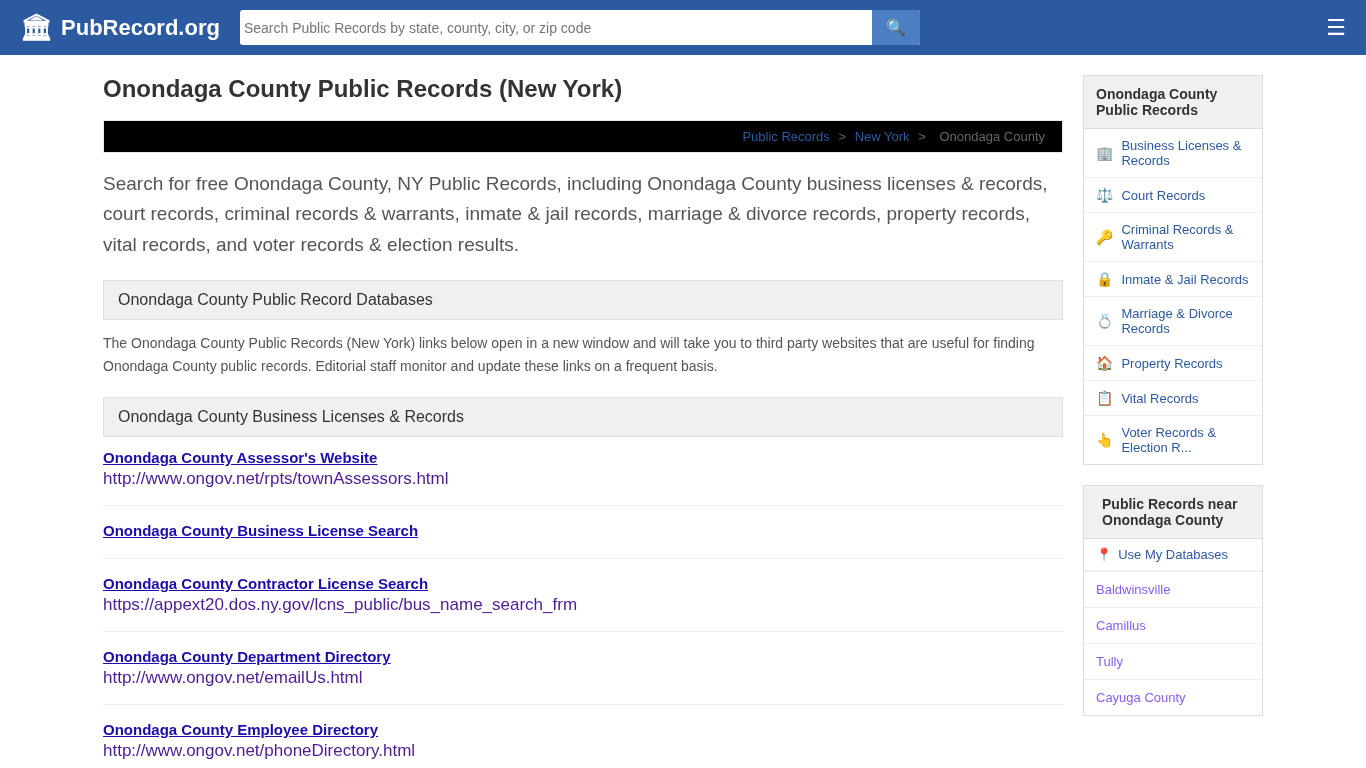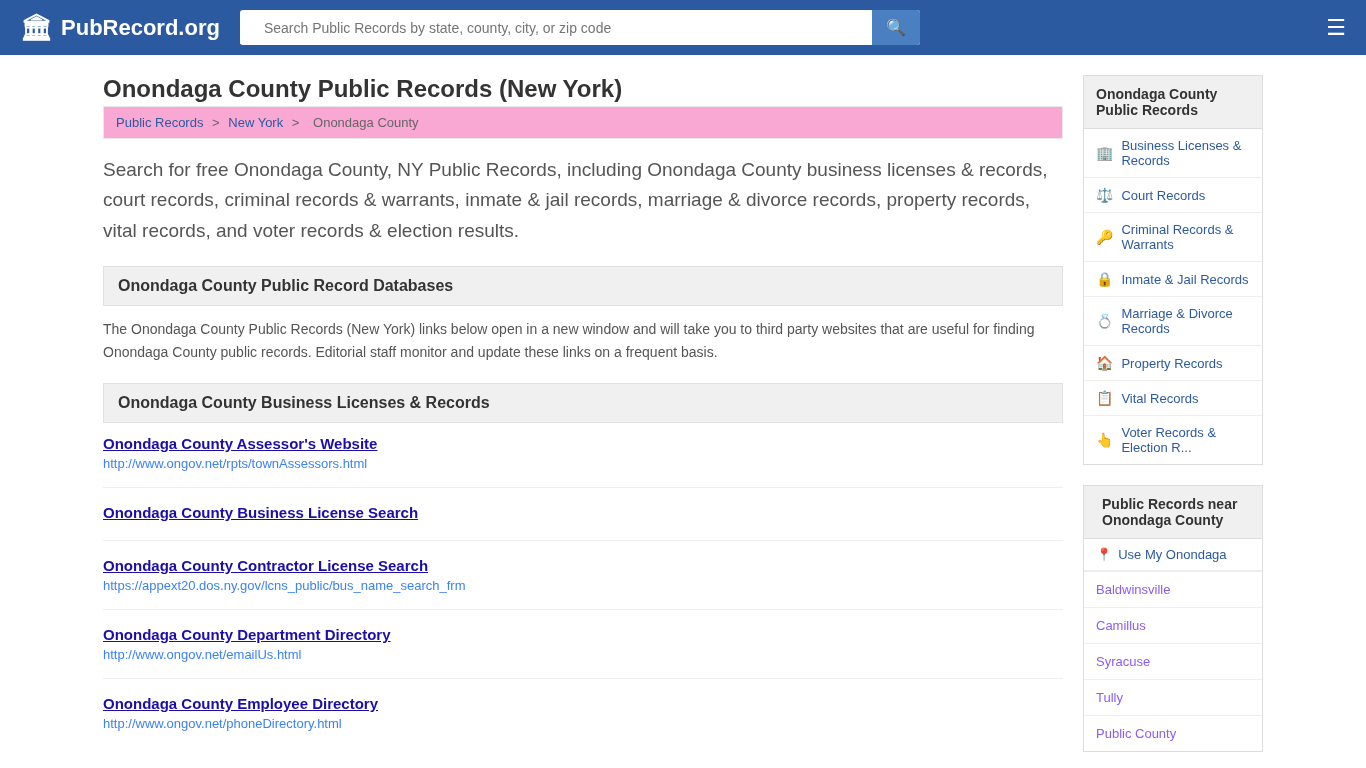--- a/index.html
+++ b/index.html
@@ -32,21 +32,21 @@
       align-items: center;
       background: #fff;
       border-radius: 3px;
       overflow: hidden;
       max-width: 680px;
     }
     #search-input {
       flex: 1;
       border: none;
       outline: none;
-      padding: 8px 24px;
+      padding: 8px 4px;
       font-size: 14px;
       color: #999;
     }
     #search-button {
       background: #4a7fc1;
       border: none;
       padding: 8px 14px;
       cursor: pointer;
       color: #fff;
       font-size: 16px;
@@ -68,49 +68,50 @@
     }
 
     
     #content {
       flex: 1;
     }
     #page-title {
       font-size: 24px;
       font-weight: bold;
       color: #333;
-      margin-bottom: 3px;
+      margin-bottom: 17px;
     }
     #breadcrumb {
-      background: #f9a8d4;
+      background: #000000;
       padding: 8px 12px;
       font-size: 13px;
       margin-bottom: 16px;
       border: 1px solid #e8e8e8;
+      text-align: right;
     }
     #breadcrumb a {
       color: #2c5aa0;
       text-decoration: none;
     }
     #breadcrumb span {
       color: #666;
       margin: 0 5px;
     }
     #intro-text {
       font-size: 19px;
       color: #555;
       line-height: 1.6;
       margin-bottom: 20px;
     }
     .section-header {
       background: #f0f0f0;
       border: 1px solid #e0e0e0;
       padding: 10px 14px;
       font-size: 16px;
-      font-weight: bold;
+      font-weight: normal;
       color: #333;
       margin-bottom: 12px;
     }
     #databases-description {
       font-size: 14px;
       color: #555;
       line-height: 1.6;
       margin-bottom: 20px;
     }
     .record-entry {
@@ -124,22 +125,22 @@
     .record-link {
       display: block;
       font-size: 15px;
       font-weight: bold;
       color: #1a0dab;
       text-decoration: underline;
       margin-bottom: 3px;
       cursor: pointer;
     }
     .record-url {
-      font-size: 13px;
-      color: #3b82f6;
+      font-size: 17px;
+      color: #4c1d95;
     }
     .see-all {
       font-size: 14px;
       color: #333;
       margin-top: 19px;
       text-align: right;
     }
     .see-all a {
       color: #1a0dab;
       font-weight: bold;
@@ -353,35 +354,32 @@
         </li>
       </ul>
     </div>
 
     <div class="sidebar-section">
       <div class="nearby-section-title">Public Records near Onondaga County</div>
       <ul class="nearby-list">
         <li>
           <div class="use-location">
             <span>📍</span>
-            <span>Use My Onondaga</span>
+            <span>Use My Databases</span>
           </div>
         </li>
         <li>
           <a href="#">Baldwinsville</a>
         </li>
         <li>
           <a href="#">Camillus</a>
         </li>
         <li>
-          <a href="#">Syracuse</a>
-        </li>
-        <li>
           <a href="#">Tully</a>
         </li>
         <li>
-          <a href="#">Public County</a>
+          <a href="#">Cayuga County</a>
         </li>
       </ul>
     </div>
 
   </div>
 </div>
 
 </body></html>

